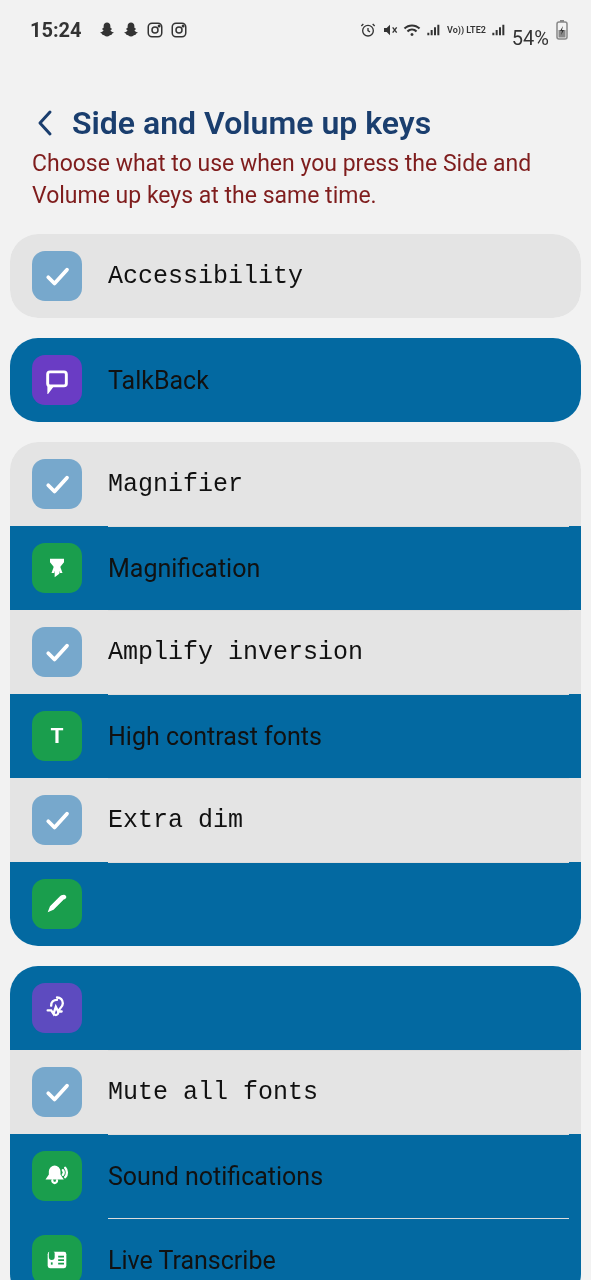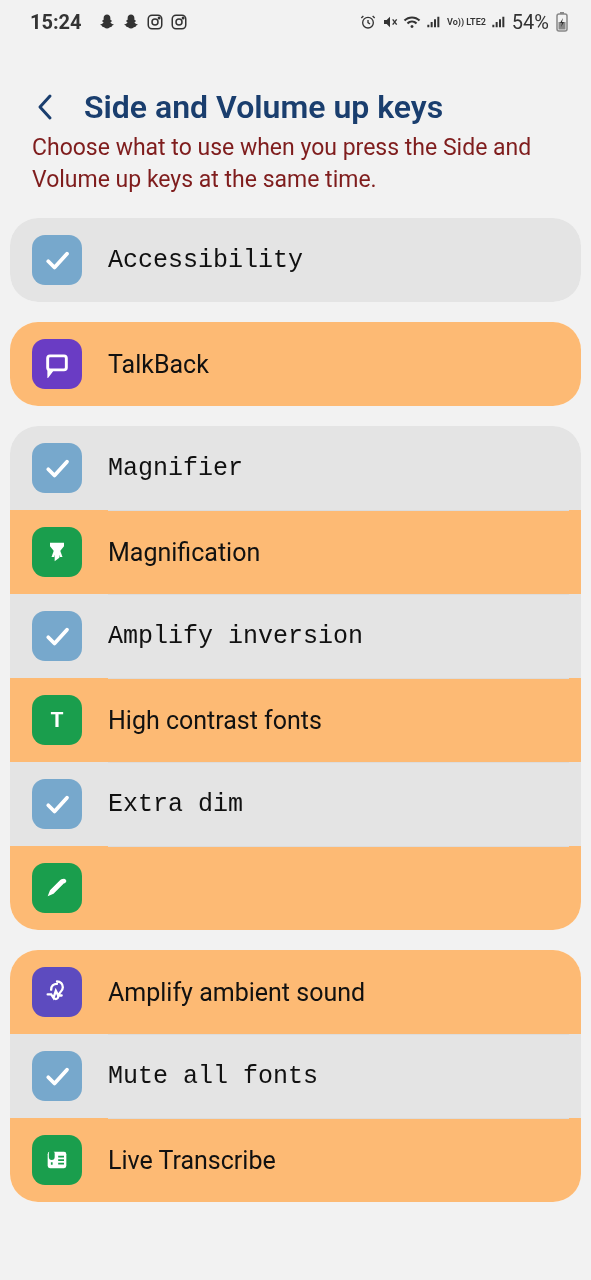--- a/index.html
+++ b/index.html
@@ -20,21 +20,21 @@
     color: #333;
   }
   .status-left { display: flex; align-items: center; gap: 6px; }
   .status-right { display: flex; align-items: center; gap: 4px; font-size: 17px;}
   .status-time { font-weight: 700; margin-right:10px; }
   .status-ico { width:18px; height:18px; display:inline-flex; align-items:center; justify-content:center;}
   .header {
     padding: 50px 32px 14px 32px;
     display: flex;
     align-items: center;
-    gap: 26px;
+    gap: 14px;
   }
   .back-btn {
     width: 26px;
     height: 26px;
     display: flex;
     align-items: center;
     justify-content: center;
     color: #1a3e6e;
   }
   .title {
@@ -54,21 +54,21 @@
     border-radius: 28px;
     overflow: hidden;
     background: #fff;
   }
   .item {
     display: flex;
     align-items: center;
     padding: 17px 22px;
     gap: 26px;
     position: relative;
-    background: #fdba74;
+    background: #0369a1;
   }
   .item.selected { background: #e4e4e4; font-family: Liberation Mono, monospace; }
   .item + .item::before {
     content:"";
     position:absolute;
     left:98px; right:12px; top:0;
     height:1px;
     background:#dcdcdc;
   }
   .icon-box {
@@ -144,21 +144,21 @@
       <svg width="16" height="16" viewBox="0 0 24 24" fill="#333">
           <path d="M2 20h3v-4H2v4zm5 0h3v-8H7v8zm5 0h3V8h-3v12zm5 0h3V4h-3v16z"></path>
         </svg>
     </span>
     <span style="font-size:9px; line-height:1; font-weight:600">Vo)) LTE2</span>
     <span class="status-ico">
       <svg width="16" height="16" viewBox="0 0 24 24" fill="#333">
           <path d="M2 20h3v-4H2v4zm5 0h3v-8H7v8zm5 0h3V8h-3v12zm5 0h3V4h-3v16z"></path>
         </svg>
     </span>
-    <span style="font-size:20px;">54%</span>
+    <span style="font-size:20px;margin-top:16px;">54%</span>
     <span class="status-ico">
       <svg width="12" height="20" viewBox="0 0 12 20" fill="none">
           <rect x="1" y="2" width="10" height="17" rx="2" stroke="#888" stroke-width="1.5"></rect>
           <rect x="4" y="0" width="4" height="2" fill="#888"></rect>
           <rect x="2.5" y="10" width="7" height="7.5" fill="#888"></rect>
           <path d="M7 6l-3 5h2l-1 4 3-5H6l1-4z" fill="#333"></path>
         </svg>
     </span>
   </div>
 </div>
@@ -248,29 +248,37 @@
   </div>
 </div>
 
 <div class="group" style="margin-bottom:0;">
   <div class="item">
     <div class="icon-box icon-purple2">
       <svg width="28" height="28" viewBox="0 0 24 24" fill="#fff">
           <path d="M12 3c3 0 5 2 5 5 0 2-1 3-2 4-1 1-2 2-2 4 0 1-1 2-2 2s-2-1-2-2M7 10c0-3 2-5 5-5M4 14h3l2 3 2-6 2 4h3" fill="none" stroke="#fff" stroke-width="2" stroke-linecap="round"></path>
         </svg>
     </div>
-    <div class="item-label">Amplify ambient sound</div>
   </div>
   <div class="item selected">
     <div class="icon-box icon-check">
       <svg width="30" height="30" viewBox="0 0 24 24" fill="none" stroke="#fff" stroke-width="3" stroke-linecap="round" stroke-linejoin="round">
           <path d="M5 13l5 5L20 7"></path>
         </svg>
     </div>
     <div class="item-label">Mute all fonts</div>
+  </div>
+  <div class="item">
+    <div class="icon-box icon-green">
+      <svg width="28" height="28" viewBox="0 0 24 24" fill="#fff">
+          <path d="M10 4c2 0 4 2 4 4v3l2 3H4l2-3V8c0-2 2-4 4-4zM8 16c0 1 1 2 2 2s2-1 2-2M17 7c1 1 1 3 0 4M19 5c2 2 2 6 0 8" fill="none" stroke="#fff" stroke-width="2" stroke-linecap="round"></path>
+          <path d="M10 4c2 0 4 2 4 4v3l2 3H4l2-3V8c0-2 2-4 4-4z" fill="#fff"></path>
+        </svg>
+    </div>
+    <div class="item-label">Sound notifications</div>
   </div>
   <div class="item">
     <div class="icon-box icon-green">
       <svg width="28" height="28" viewBox="0 0 24 24" fill="#fff">
           <rect x="4" y="5" width="16" height="14" rx="2" fill="#fff"></rect>
           <rect x="5" y="4" width="5" height="8" rx="2.5" fill="#1a9e4d"></rect>
           <path d="M7.5 14v2" stroke="#1a9e4d" stroke-width="1.5"></path>
           <path d="M13 9h5M13 12h5M13 15h5" stroke="#1a9e4d" stroke-width="1.5"></path>
         </svg>
     </div>

